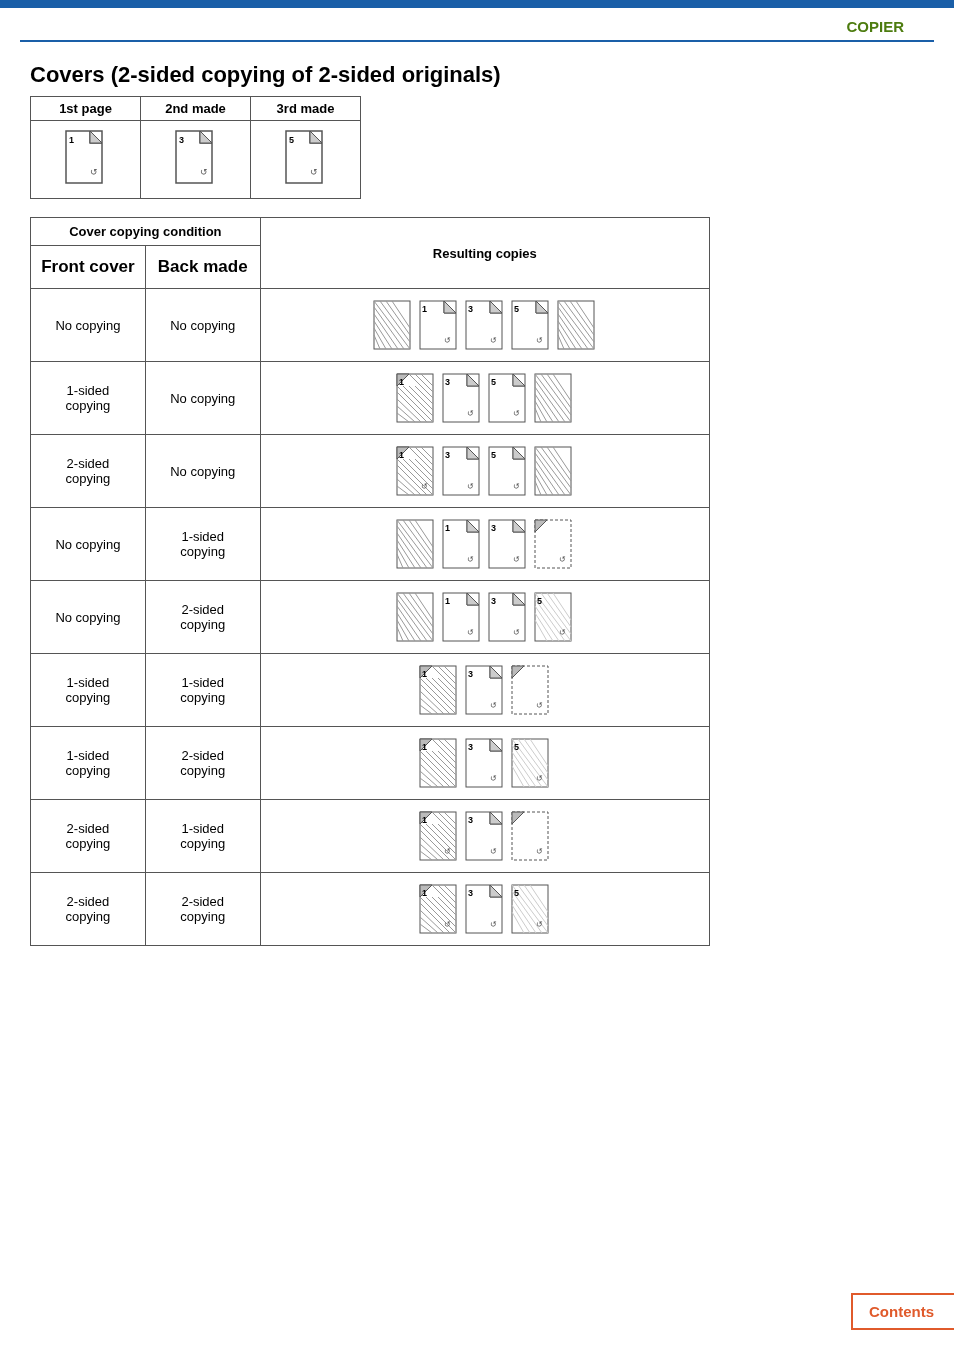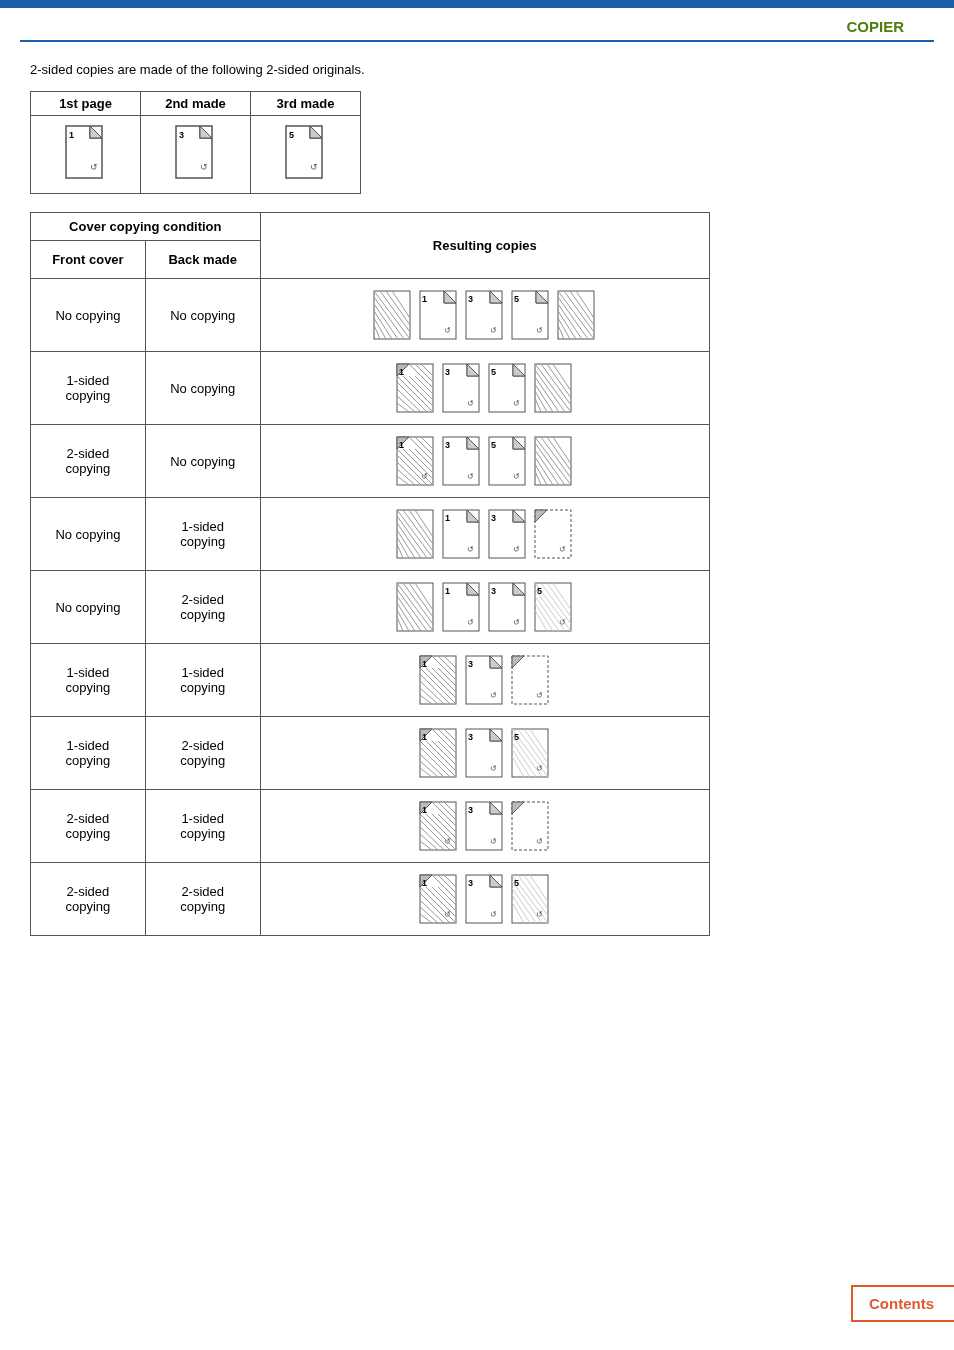--- a/index.html
+++ b/index.html
@@ -75,21 +75,21 @@
       vertical-align: middle;
     }
     .main-table .header-row th {
       padding: 6px 10px;
       font-weight: bold;
       font-size: 13px;
     }
     .main-table .sub-header th {
       padding: 11px 10px;
       font-weight: bold;
-      font-size: 13px;
+      font-size: 17px;
     }
     .main-table td {
       padding: 10px 6px;
       font-size: 13px;
     }
     .cond-col {
       width: 115px;
     }
     .result-col {
       width: 450px;
@@ -100,21 +100,21 @@
     .page-number {
       text-align: center;
       font-size: 17px;
       font-weight: bold;
       margin-top: 30px;
     }
 
     
     .contents-btn {
       position: absolute;
-      bottom: 28px;
+      bottom: 20px;
       right: 0;
       background: #fff;
       border: 2px solid #e05a2b;
       color: #e05a2b;
       font-weight: bold;
       font-size: 15px;
       padding: 8px 20px 8px 16px;
       cursor: pointer;
       border-right: none;
     }
@@ -131,21 +131,21 @@
       display: inline-block;
     }
   </style>
 </head>
 <body>
 
 <div class="top-bar"></div>
 <div class="copier-header">COPIER</div>
 
 <div class="page-content">
-  <div class="subtitle">2-sided copies are made of the following 2-sided originals.</div>
+  <div class="page-title">Covers (2-sided copying of 2-sided originals)</div>
 
   <table class="originals-table">
     <tbody>
         <tr>
       <th>1st page</th>
       <th>2nd made</th>
       <th>3rd made</th>
     </tr>
     <tr>
       <td>

